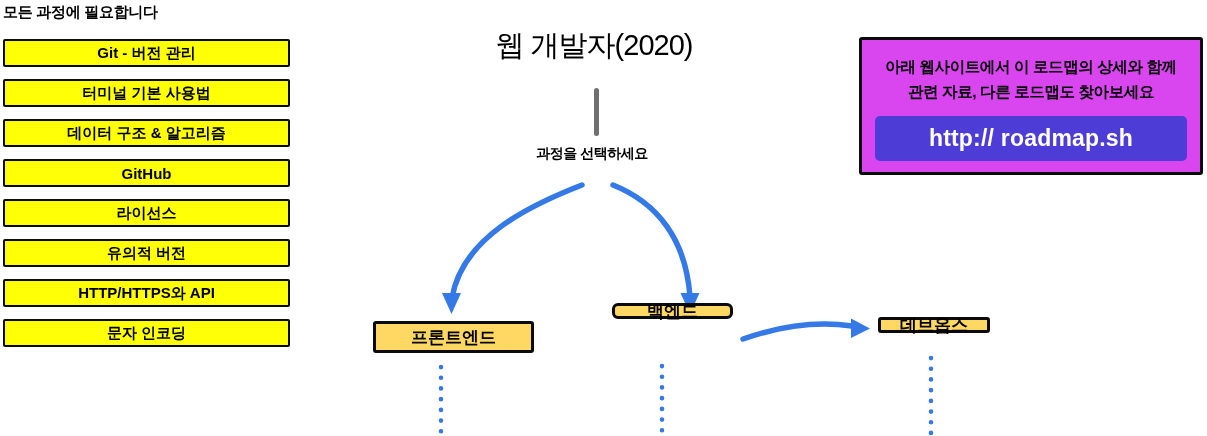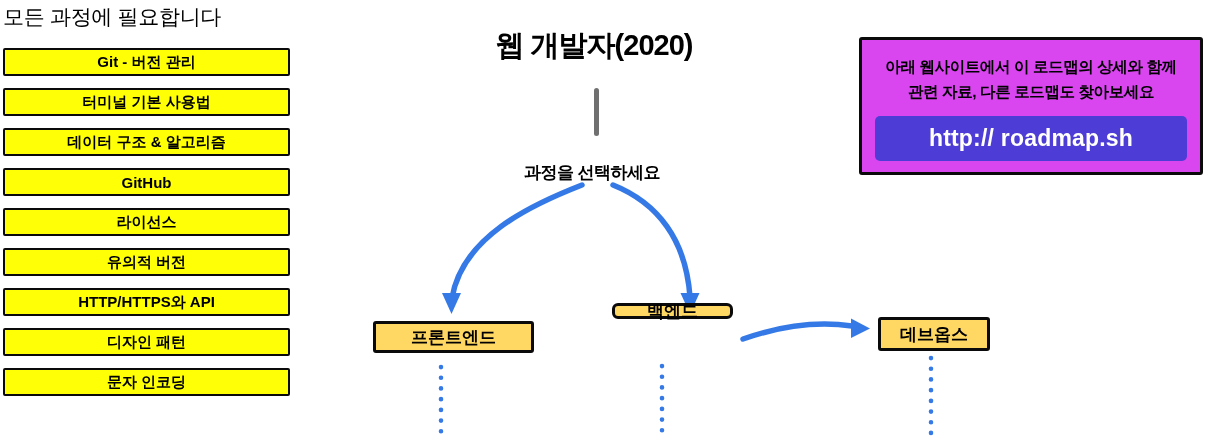--- a/index.html
+++ b/index.html
@@ -17,46 +17,46 @@
     background:#ffffff;
     position:relative;
     overflow:hidden;
     color:var(--ink);
   }
   .canvas{position:absolute;inset:0;width:1207px;height:436px;}
 
   
   .left-col{position:absolute;left:3px;top:3px;width:288px;}
   .left-header{
-    font-size:21px;font-weight:400;letter-spacing:-0.3px;
+    font-size:15px;font-weight:700;letter-spacing:-0.3px;
     margin-bottom:17px;color:#000;
   }
   .topic-list{display:flex;flex-direction:column;gap:12px;}
   .topic-node{
     height:28px;width:287px;
     background:var(--node-yellow);
     border:2.5px solid #0a0a0a;
     border-radius:2px;
     display:flex;align-items:center;justify-content:center;
     font-size:15px;font-weight:700;color:#000;
     cursor:pointer;
   }
 
   
   .page-title{
     position:absolute;left:594px;top:26px;transform:translateX(-50%);
-    font-size:29px;font-weight:700;letter-spacing:-1px;white-space:nowrap;color:#000;
+    font-size:29px;font-weight:400;letter-spacing:-1px;white-space:nowrap;color:#000;
   }
   .title-stem{
     position:absolute;left:594px;top:88px;width:5px;height:48px;
     background:var(--line-gray);border-radius:2.5px;
   }
   .choose-label{
-    position:absolute;left:592px;top:161px;transform:translateX(-50%);
-    font-size:17px;font-weight:800;letter-spacing:-0.5px;white-space:nowrap;color:#000;
+    position:absolute;left:592px;top:145px;transform:translateX(-50%);
+    font-size:14px;font-weight:800;letter-spacing:-0.5px;white-space:nowrap;color:#000;
   }
 
   
   .info-box{
     position:absolute;left:859px;top:37px;width:344px;height:138px;
     background:#d946ef;border:3px solid #0a0a0a;border-radius:3px;
   }
   .info-text{
     margin-top:14px;text-align:center;
     font-size:15.5px;font-weight:600;line-height:25px;letter-spacing:-0.4px;color:#000;
@@ -72,21 +72,21 @@
   
   .path-node{
     position:absolute;
     background:var(--node-amber);
     border:3px solid #0a0a0a;border-radius:3px;
     display:flex;align-items:center;justify-content:center;
     font-size:17px;font-weight:700;color:#000;cursor:pointer;
   }
   .path-frontend{left:373px;top:321px;width:161px;height:32px;}
   .path-backend{left:612px;top:303px;width:121px;height:16px;border-radius:6px;}
-  .path-devops{left:878px;top:317px;width:112px;height:34px;}
+  .path-devops{left:878px;top:317px;width:112px;height:16px;}
 
   
   .connectors{position:absolute;inset:0;pointer-events:none;}
   .arrow{stroke:var(--accent-blue);stroke-width:5.5;fill:none;stroke-linecap:round;}
   .arrowhead{fill:var(--accent-blue);stroke:none;}
   .dotted{stroke:var(--accent-blue);stroke-width:4.6;fill:none;stroke-linecap:round;stroke-dasharray:0.1 10.6;}
 </style>
 </head>
 <body>
 
@@ -110,21 +110,20 @@
   <div class="left-col">
     <div class="left-header">모든 과정에 필요합니다</div>
     <div class="topic-list">
       <div class="topic-node">Git - 버전 관리</div>
       <div class="topic-node">터미널 기본 사용법</div>
       <div class="topic-node">데이터 구조 &amp; 알고리즘</div>
       <div class="topic-node">GitHub</div>
       <div class="topic-node">라이선스</div>
       <div class="topic-node">유의적 버전</div>
       <div class="topic-node">HTTP/HTTPS와 API</div>
-      <div class="topic-node">디자인 패턴</div>
       <div class="topic-node">문자 인코딩</div>
     </div>
   </div>
 
   <div class="page-title">웹 개발자(2020)</div>
   <div class="title-stem"></div>
   <div class="choose-label">과정을 선택하세요</div>
 
   <div class="info-box">
     <div class="info-text">

